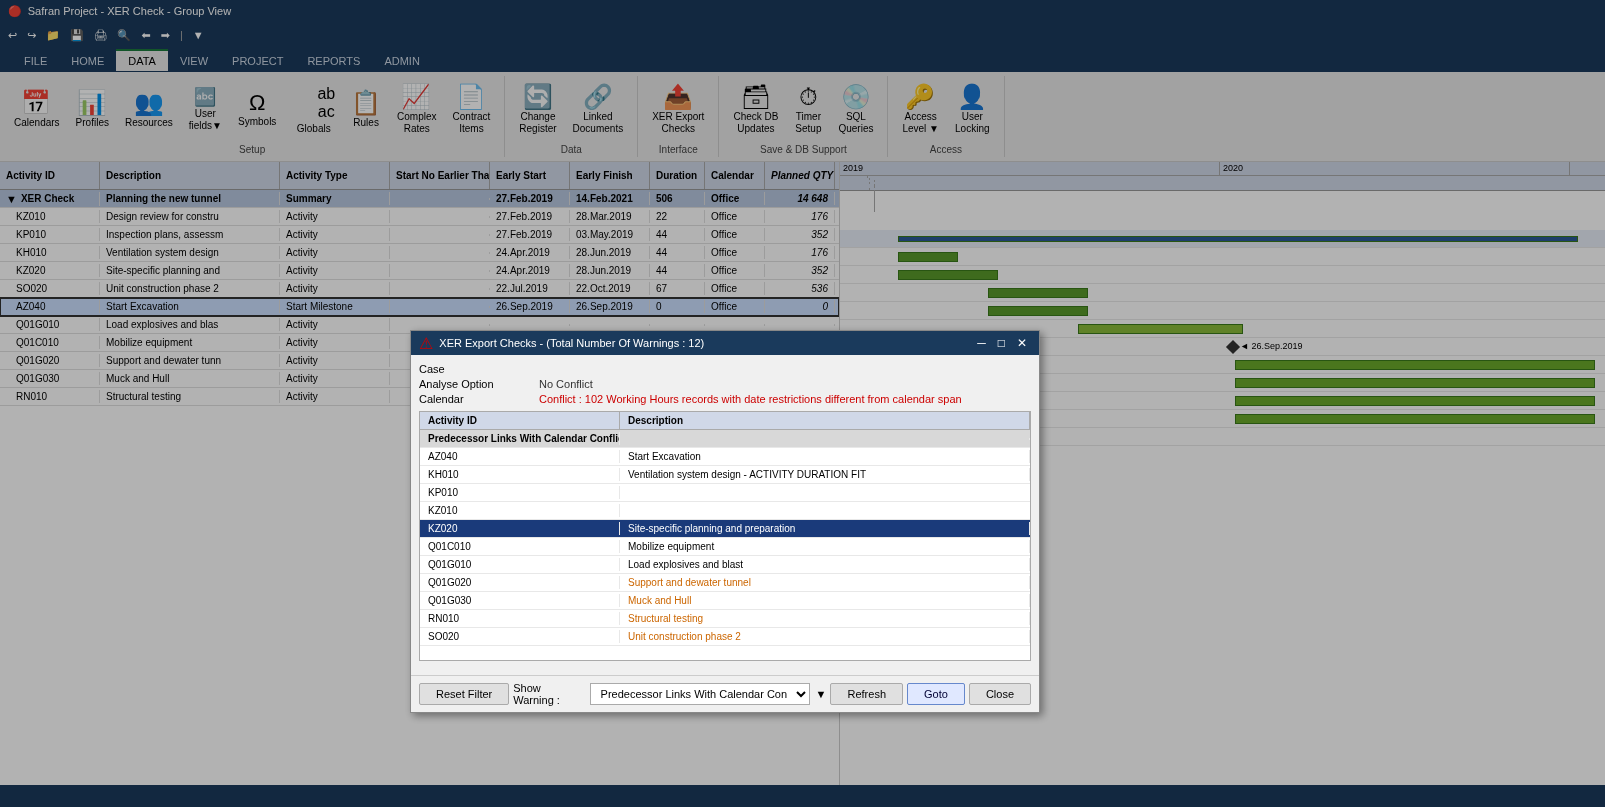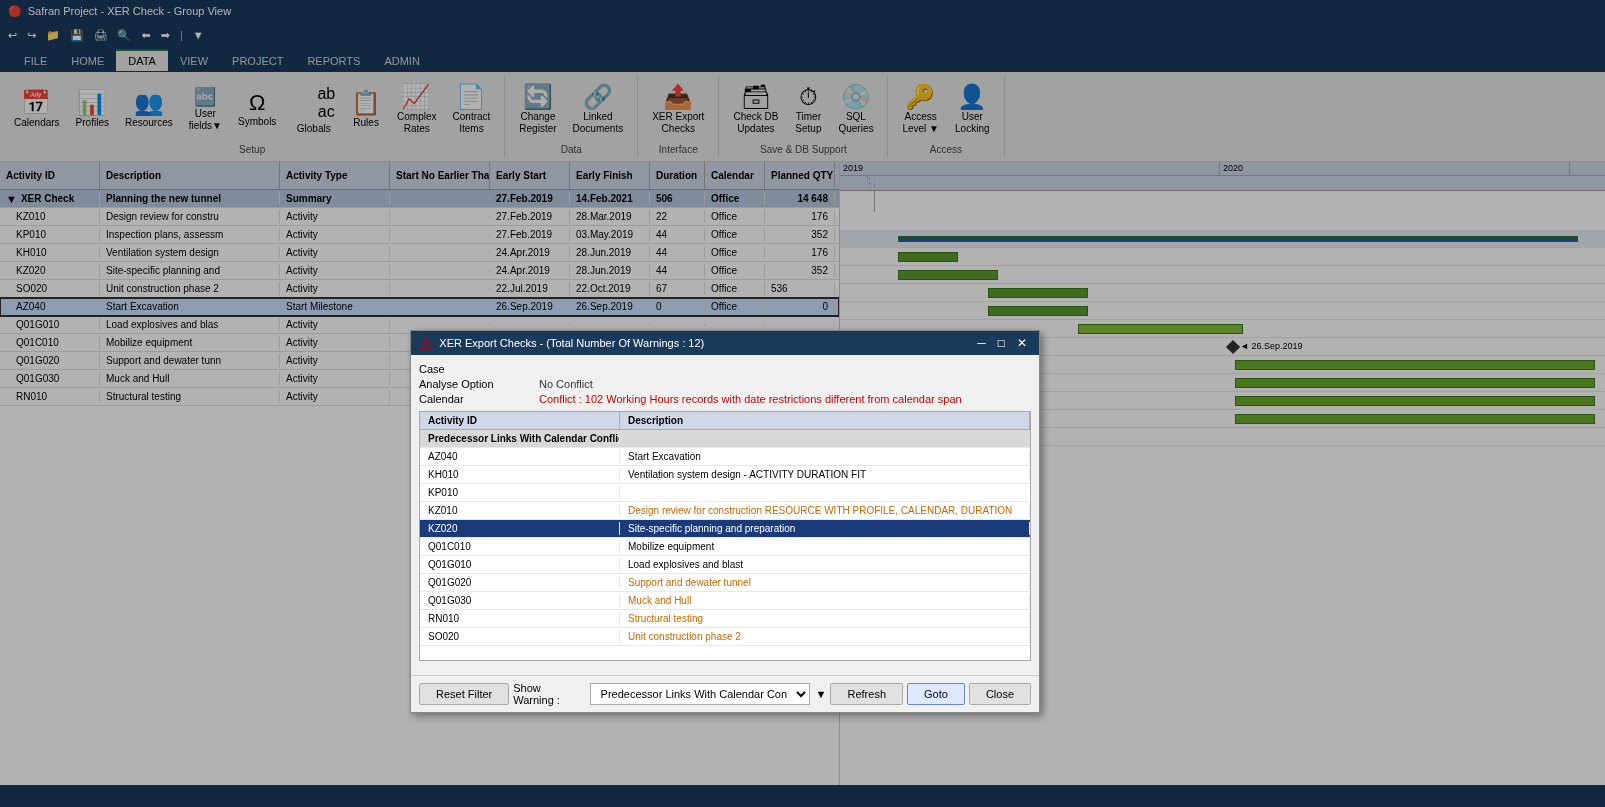--- a/index.html
+++ b/index.html
@@ -158,21 +158,21 @@
       overflow: hidden;
     }
     .col-activity-id { width: 100px; }
     .col-description { width: 180px; }
     .col-activity-type { width: 110px; }
     .col-start-no-earlier { width: 100px; }
     .col-early-start { width: 80px; }
     .col-early-finish { width: 80px; }
     .col-duration { width: 55px; }
     .col-calendar { width: 60px; }
-    .col-planned-qty { width: 70px; text-align: right; }
+    .col-planned-qty { width: 70px; text-align: right; font-style: italic; }
 
     
     .gantt-area {
       flex: 1;
       overflow: hidden;
       position: relative;
       background: white;
     }
     .gantt-header {
       background: #d0d8e8;
@@ -567,21 +567,21 @@
     </div>
     <div class="table-row-data">
       <div class="td col-activity-id" style="padding-left:16px;">SO020</div>
       <div class="td col-description">Unit construction phase 2</div>
       <div class="td col-activity-type">Activity</div>
       <div class="td col-start-no-earlier"></div>
       <div class="td col-early-start">22.Jul.2019</div>
       <div class="td col-early-finish">22.Oct.2019</div>
       <div class="td col-duration">67</div>
       <div class="td col-calendar">Office</div>
-      <div class="td col-planned-qty" style="text-align:left;">536</div>
+      <div class="td col-planned-qty" style="text-align:right;">536</div>
     </div>
     <div class="table-row-data selected" style="outline: 2px solid #333; outline-offset:-1px;">
       <div class="td col-activity-id" style="padding-left:16px;">AZ040</div>
       <div class="td col-description">Start Excavation</div>
       <div class="td col-activity-type">Start Milestone</div>
       <div class="td col-start-no-earlier"></div>
       <div class="td col-early-start">26.Sep.2019</div>
       <div class="td col-early-finish">26.Sep.2019</div>
       <div class="td col-duration">0</div>
       <div class="td col-calendar">Office</div>
@@ -776,21 +776,20 @@
         </div>
         <div class="modal-row">
           <div class="modal-td modal-col-id">KH010</div>
           <div class="modal-td modal-col-desc">Ventilation system design - ACTIVITY DURATION FIT</div>
         </div>
         <div class="modal-row">
           <div class="modal-td modal-col-id">KP010</div>
         </div>
         <div class="modal-row">
           <div class="modal-td modal-col-id">KZ010</div>
-          <div class="modal-td modal-col-desc" style="color:#cc6600;">Design review for construction RESOURCE WITH PROFILE, CALENDAR, DURATION</div>
         </div>
         <div class="modal-row selected">
           <div class="modal-td modal-col-id">KZ020</div>
           <div class="modal-td modal-col-desc">Site-specific planning and preparation</div>
         </div>
         <div class="modal-row">
           <div class="modal-td modal-col-id">Q01C010</div>
           <div class="modal-td modal-col-desc">Mobilize equipment</div>
         </div>
         <div class="modal-row">

